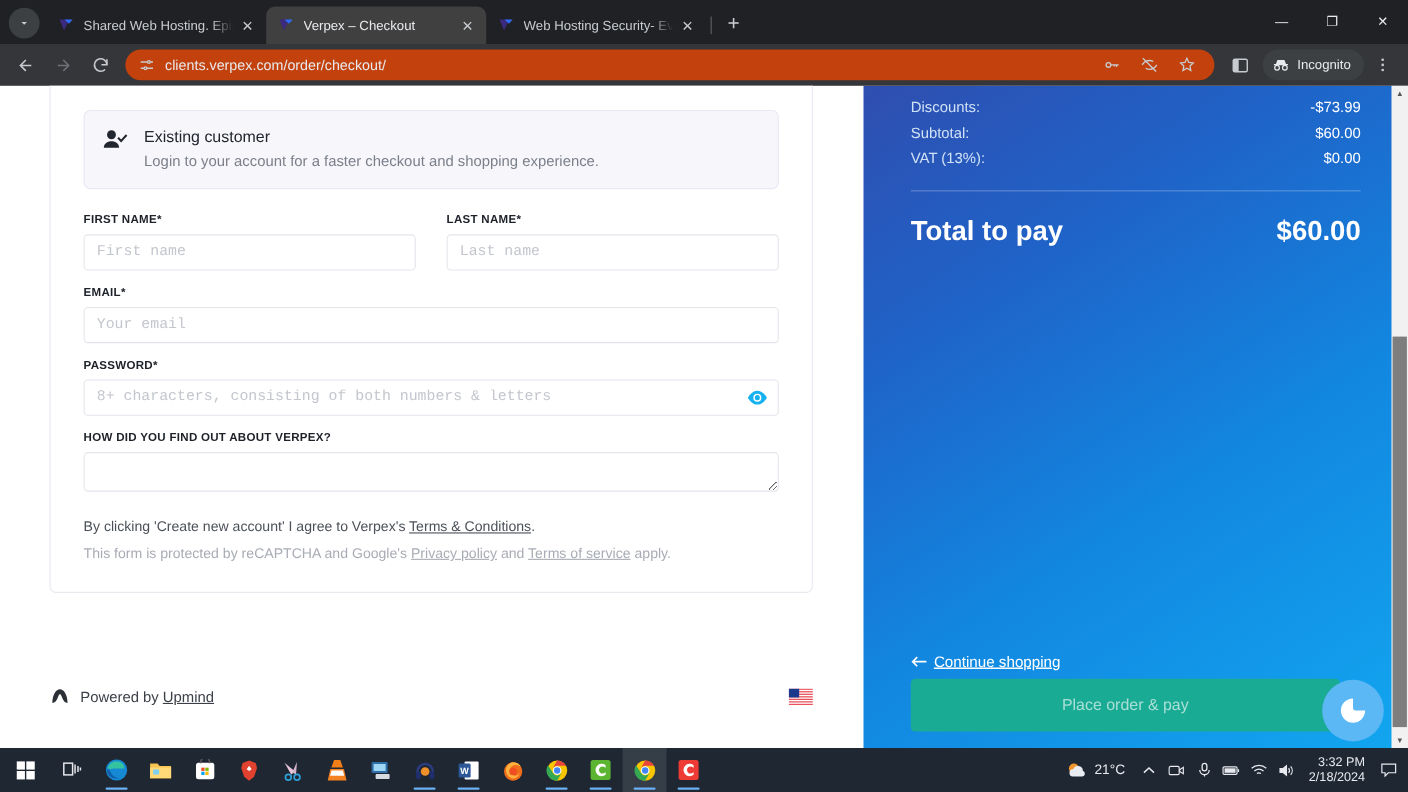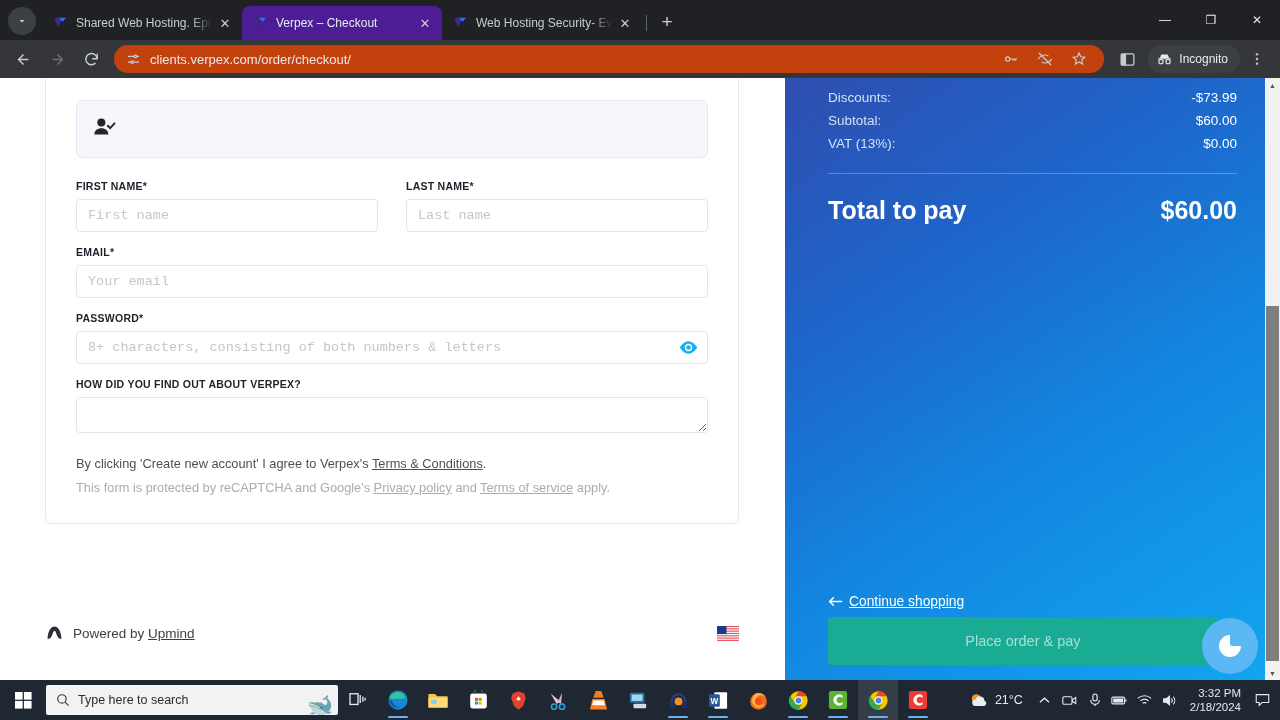--- a/index.html
+++ b/index.html
@@ -25,21 +25,21 @@
   }
   .tab-list-btn svg { fill: #c8ccd0; }
 
   .tab {
     height: 34px; width: 200px; flex: 0 0 auto;
     display: flex; align-items: center;
     padding: 0 8px 0 10px; position: relative;
     border-radius: 8px 8px 0 0;
     color: #c8ccd0; font-size: 12px;
   }
-  .tab.active { background: #4c1d95; color: #e8eaed; }
+  .tab.active { background: #404040; color: #e8eaed; }
   .tab .favicon { width: 16px; height: 16px; flex: 0 0 auto; margin-right: 8px; }
   .tab .tab-title {
     flex: 1 1 auto; white-space: nowrap; overflow: hidden;
     -webkit-mask-image: linear-gradient(to right, #000 85%, transparent 100%);
     mask-image: linear-gradient(to right, #000 85%, transparent 100%);
     font-size: 12px; line-height: 16px;
   }
   .tab .tab-close {
     width: 18px; height: 18px; flex: 0 0 auto; margin-left: 4px;
     display: flex; align-items: center; justify-content: center;
@@ -377,20 +377,24 @@
         <div class="form-card">
 
           <div class="existing">
             <span class="ic">
               <svg width="24" height="22" viewBox="0 0 26 24" fill="#22262e">
                 <circle cx="9" cy="6" r="4.4"></circle>
                   <path d="M1.4 19c0-4.1 3.4-6.6 7.6-6.6s7.6 2.5 7.6 6.6z"></path>
                 <path d="M16.3 8.3l2.3 2.4 4.6-5.1 1.5 1.4-6.1 6.7-3.8-3.9z"></path>
               </svg>
             </span>
+            <div>
+              <div class="existing-title">Existing customer</div>
+              <div class="existing-sub">Login to your account for a faster checkout and shopping experience.</div>
+            </div>
           </div>
 
           <div class="row2">
             <div class="fg">
               <div class="flabel">FIRST NAME*</div>
               <input class="finput" type="text" placeholder="First name" style="">
             </div>
             <div class="fg">
               <div class="flabel">LAST NAME*</div>
               <input class="finput" type="text" placeholder="Last name" style="">
@@ -504,28 +508,20 @@
   <div class="taskbar">
     <div class="tb-start">
       <svg width="17" height="17" viewBox="0 0 20 20" fill="#ffffff">
         <rect x="0" y="0" width="9" height="9"></rect>
           <rect x="10.5" y="0" width="9" height="9"></rect>
         <rect x="0" y="10.5" width="9" height="9"></rect>
           <rect x="10.5" y="10.5" width="9" height="9"></rect>
       </svg>
     </div>
 
-    <div class="tb-search">
-      <svg width="14" height="14" viewBox="0 0 20 20" fill="none" stroke="#3a3a3a" stroke-width="1.7">
-          <circle cx="8.5" cy="8.5" r="6"></circle>
-          <path d="M13 13l5 5"></path>
-        </svg>
-      <span class="stxt">Type here to search</span>
-      <span class="whale">🐋</span>
-    </div>
 
     <div class="tb-item">
       <svg width="18" height="16" viewBox="0 0 20 18" fill="none" stroke="#e6e9ee" stroke-width="1.5">
         <rect x="1" y="2" width="9" height="12"></rect>
           <path d="M12.5 3.5v9M15.5 5v6M18 6.5v3"></path>
       </svg>
     </div>
 
     <div class="tb-item running">
       <svg width="22" height="22" viewBox="0 0 24 24">

